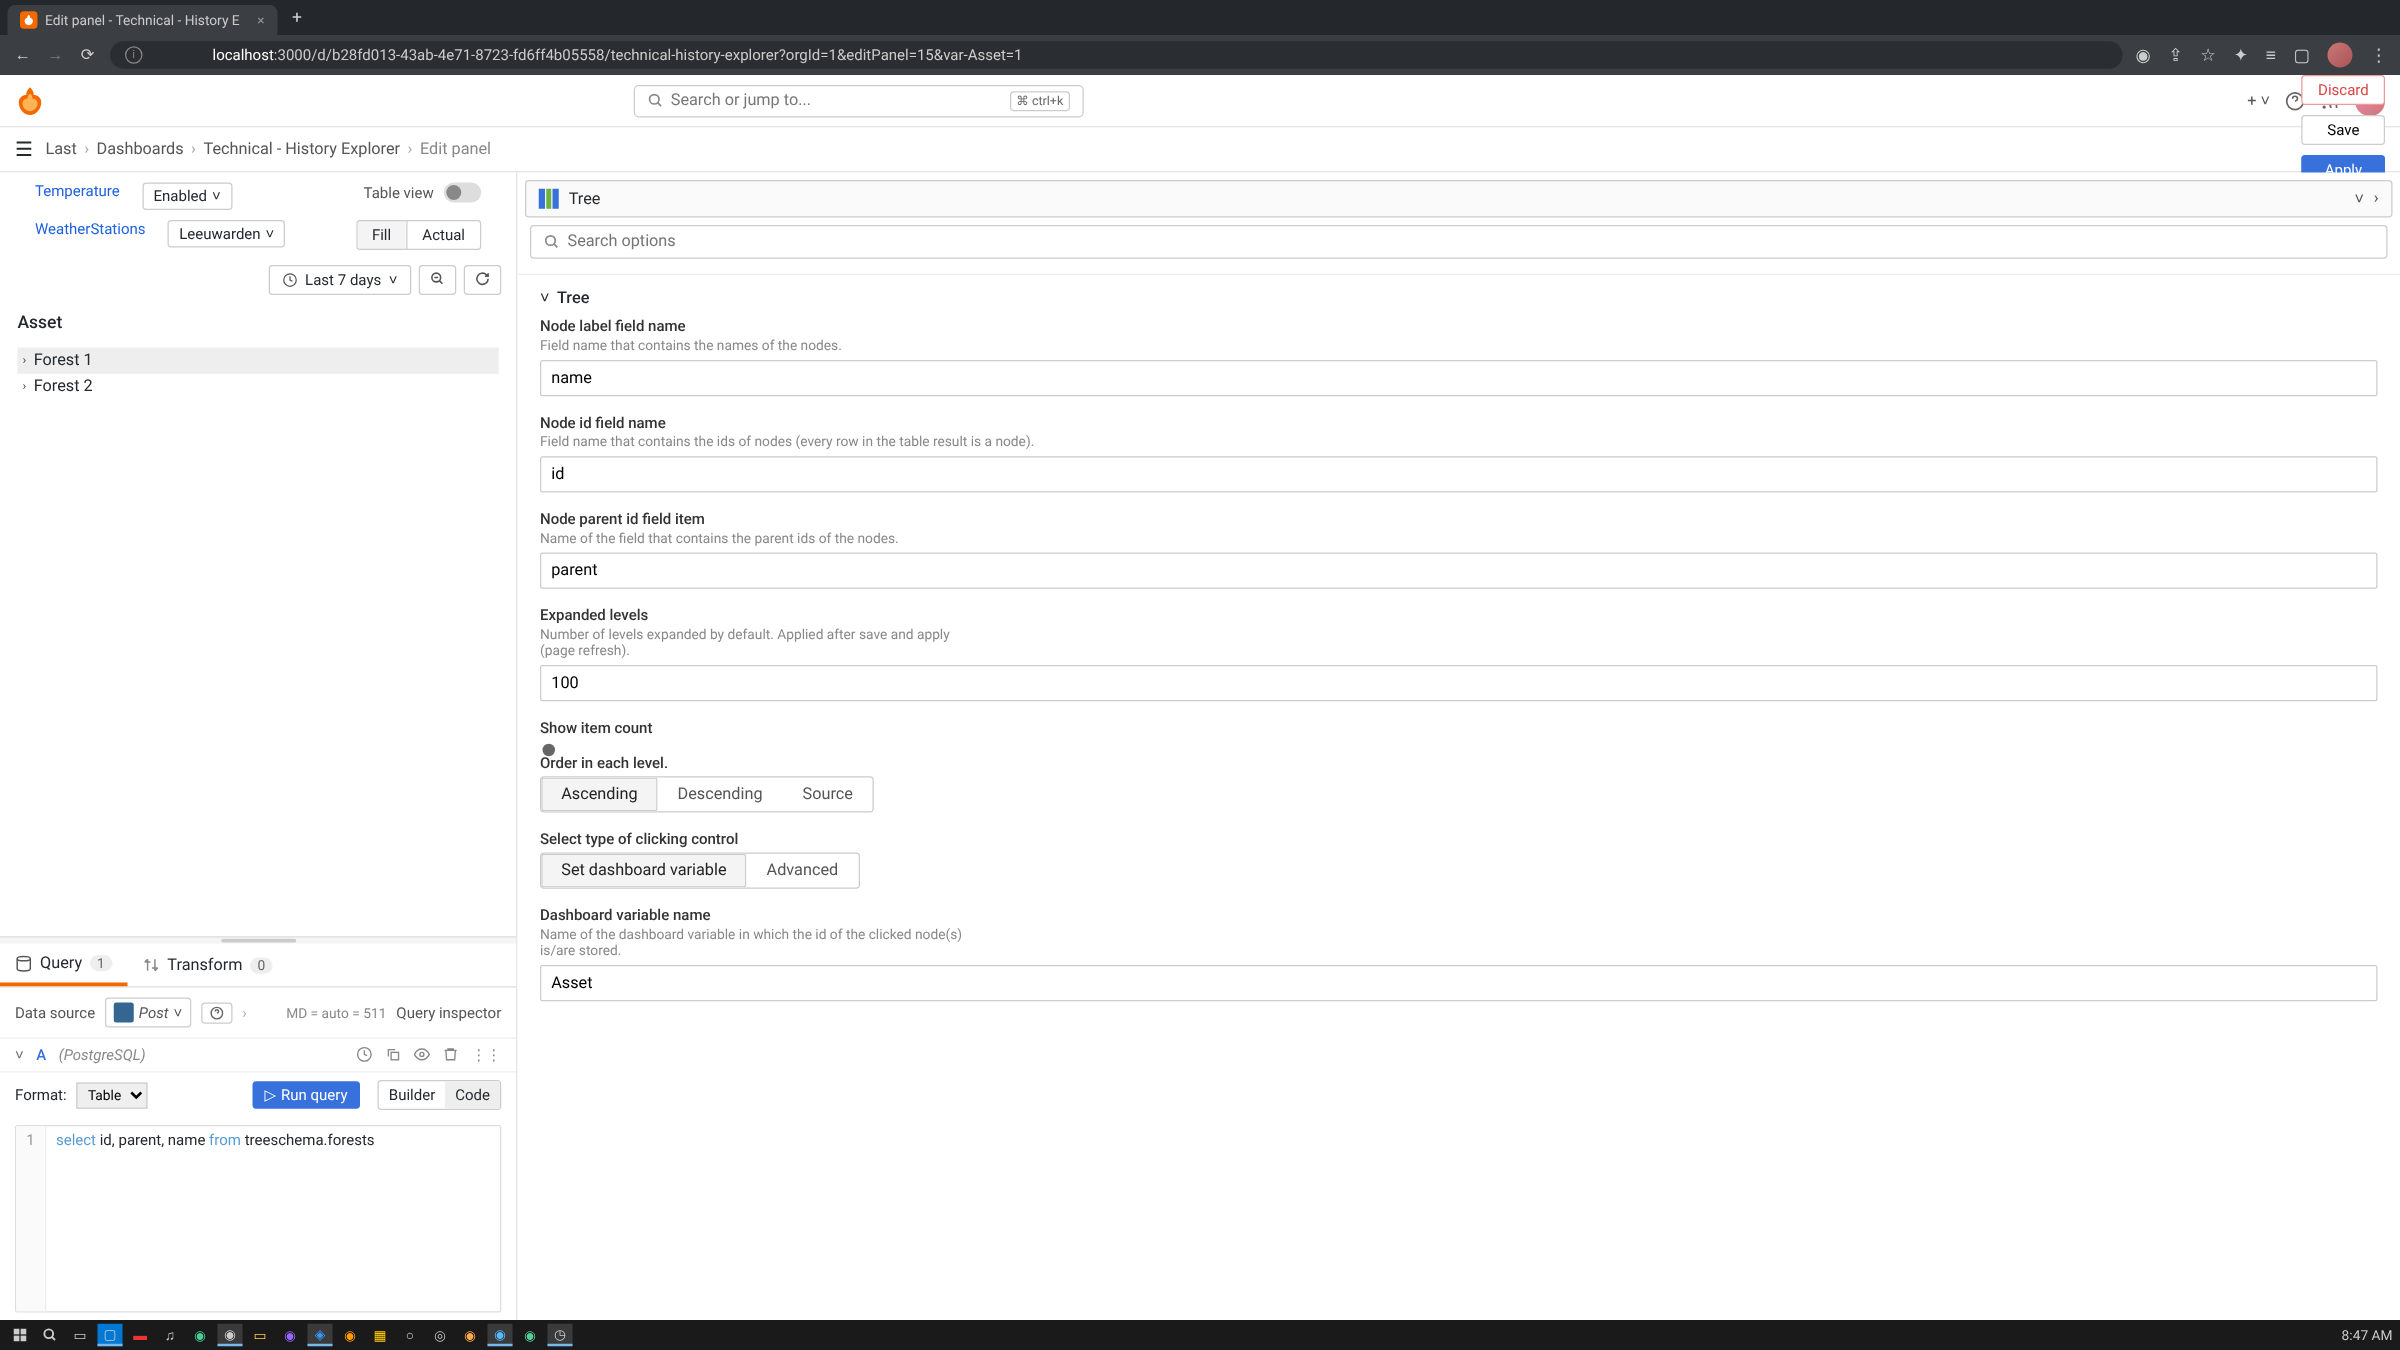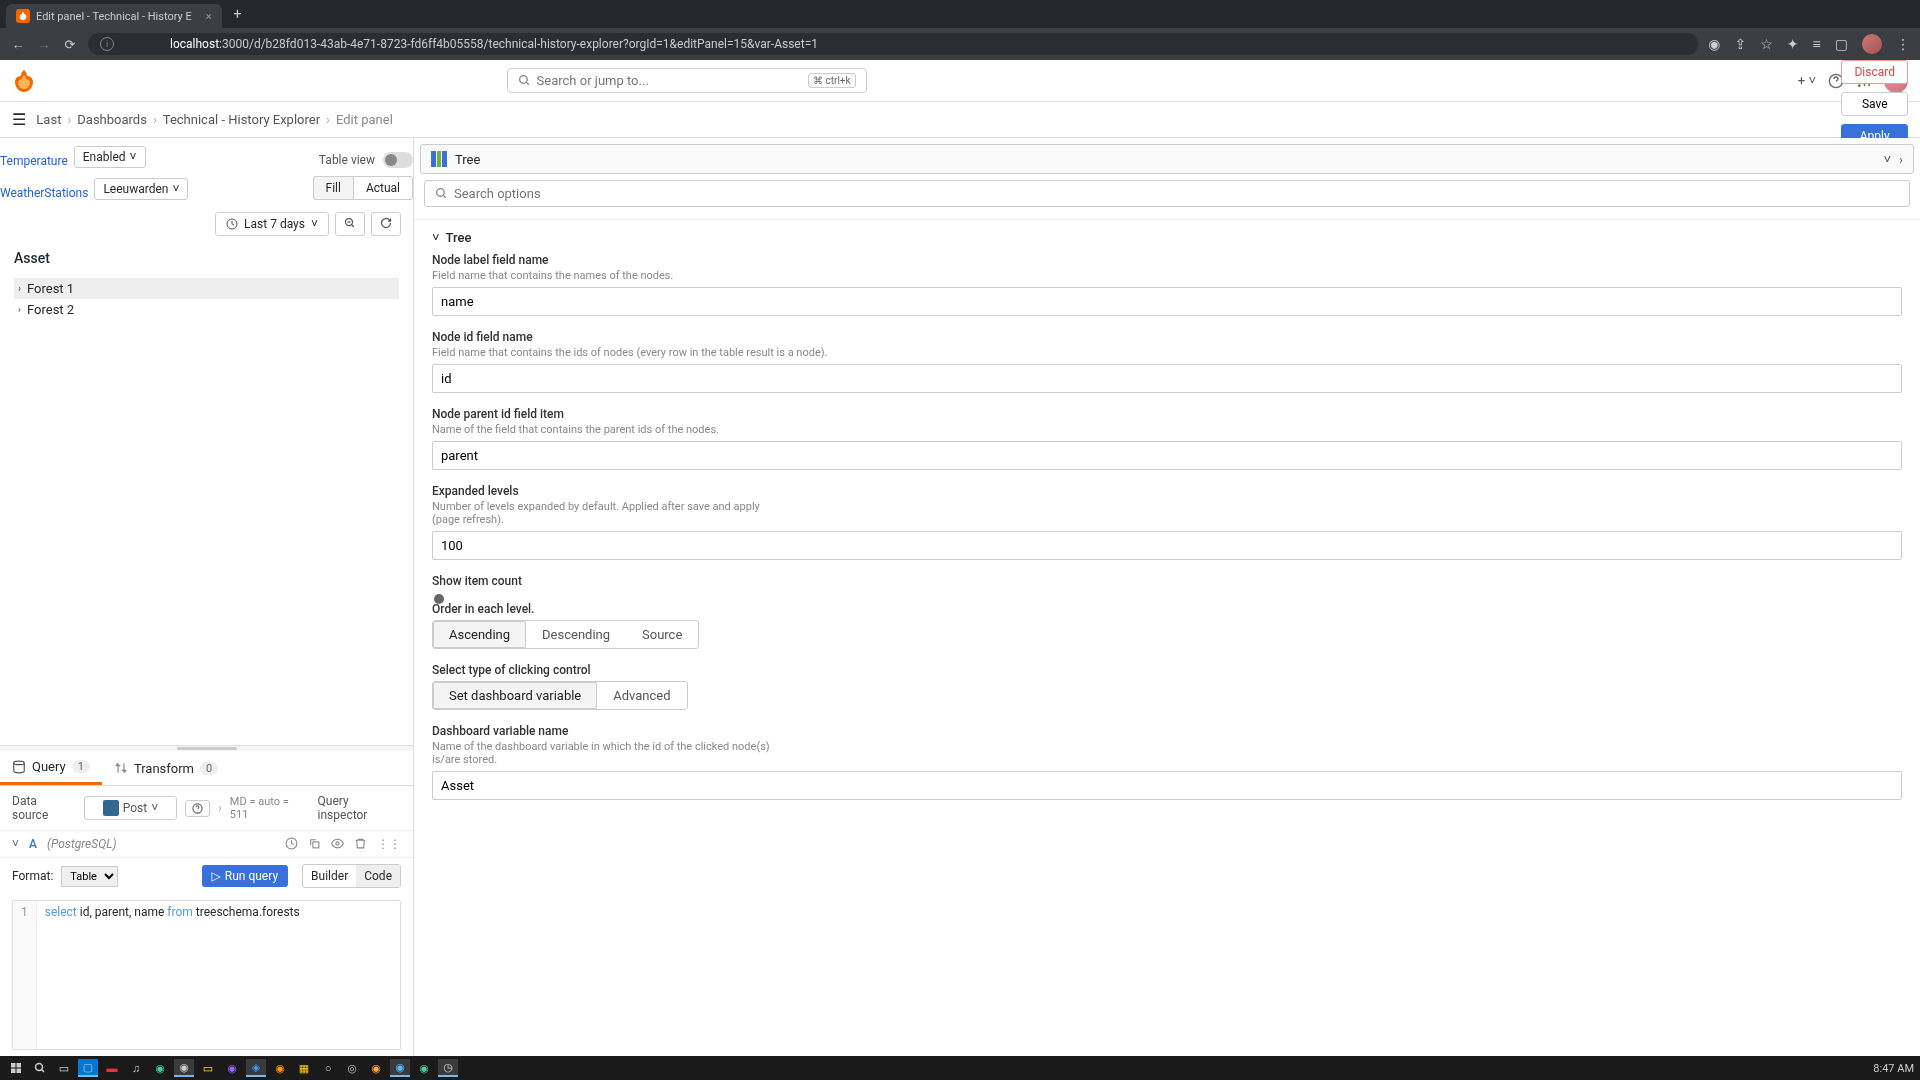--- a/index.html
+++ b/index.html
@@ -41,21 +41,21 @@
 .btn { padding: 4px 12px; border: 1px solid #ccc; border-radius: 3px; background: #fff; cursor: pointer; font-size: 12px; }
 .btn-discard { color: #d44; border-color: #e99; }
 .btn-primary { background: #3871dc; color: #fff; border-color: #3871dc; }
 .chev-up { cursor: pointer; color: #555; padding: 4px; }
 
 
 .main { display: flex; height: calc(100vh - 28px - 32px - 42px - 36px - 24px); }
 
 
 .left-panel { width: 414px; display: flex; flex-direction: column; border-right: 1px solid #ddd; background: #fff; }
-.var-row { display: flex; gap: 6px; padding: 8px 0; align-items: flex-end; }
+.var-row { display: flex; gap: 18px; padding: 8px 28px; align-items: flex-start; }
 .var-label { color: #1f62e0; font-size: 12px; cursor: pointer; }
 .var-select { border: 1px solid #ccc; padding: 3px 8px; border-radius: 3px; font-size: 12px; display: flex; align-items: center; gap: 4px; cursor: pointer; }
 .toggle-row { display: flex; align-items: center; gap: 8px; margin-left: auto; }
 .toggle-label { font-size: 12px; color: #555; }
 .toggle { width: 30px; height: 16px; background: #ddd; border-radius: 8px; position: relative; cursor: pointer; }
 .toggle::after { content: ''; width: 12px; height: 12px; background: #888; border-radius: 50%; position: absolute; top: 2px; left: 2px; }
 .btn-group { display: flex; }
 .btn-group .btn { border-radius: 0; }
 .btn-group .btn:first-child { border-radius: 3px 0 0 3px; border-right: none; }
 .btn-group .btn:last-child { border-radius: 0 3px 3px 0; }
@@ -74,21 +74,21 @@
 .resize-handle { height: 6px; background: #f5f5f5; border-top: 1px solid #ddd; display: flex; justify-content: center; align-items: center; cursor: row-resize; }
 .resize-handle::after { content: ''; width: 60px; height: 3px; background: #ccc; border-radius: 2px; }
 
 
 .query-tabs { display: flex; border-bottom: 1px solid #ddd; background: #fff; }
 .query-tab { padding: 8px 12px; display: flex; align-items: center; gap: 6px; cursor: pointer; font-size: 13px; }
 .query-tab.active { border-bottom: 3px solid #f46800; }
 .badge { background: #eee; border-radius: 9px; padding: 0 6px; font-size: 11px; color: #666; }
 
 .ds-row { display: flex; align-items: center; gap: 8px; padding: 8px 12px; font-size: 12px; color: #555; border-bottom: 1px solid #eee; }
-.ds-select { border: 1px solid #ccc; padding: 3px 18px; border-radius: 3px; display: flex; align-items: center; gap: 4px; cursor: pointer; }
+.ds-select { border: 1px solid #ccc; padding: 3px 6px; border-radius: 3px; display: flex; align-items: center; gap: 4px; cursor: pointer; font-style: italic; }
 .ds-logo { width: 16px; height: 16px; background: #336791; border-radius: 2px; }
 .md-info { margin-left: auto; color: #888; font-size: 11px; }
 .query-inspector { color: #555; cursor: pointer; }
 
 .query-header { display: flex; align-items: center; gap: 10px; padding: 6px 12px; font-size: 12px; border-bottom: 1px solid #eee; }
 .query-header .chev { cursor: pointer; color: #666; }
 .query-letter { color: #3871dc; font-weight: 500; }
 .query-type { color: #888; font-style: italic; }
 .query-icons { margin-left: auto; display: flex; gap: 10px; color: #888; }
 .query-icons span { cursor: pointer; }

